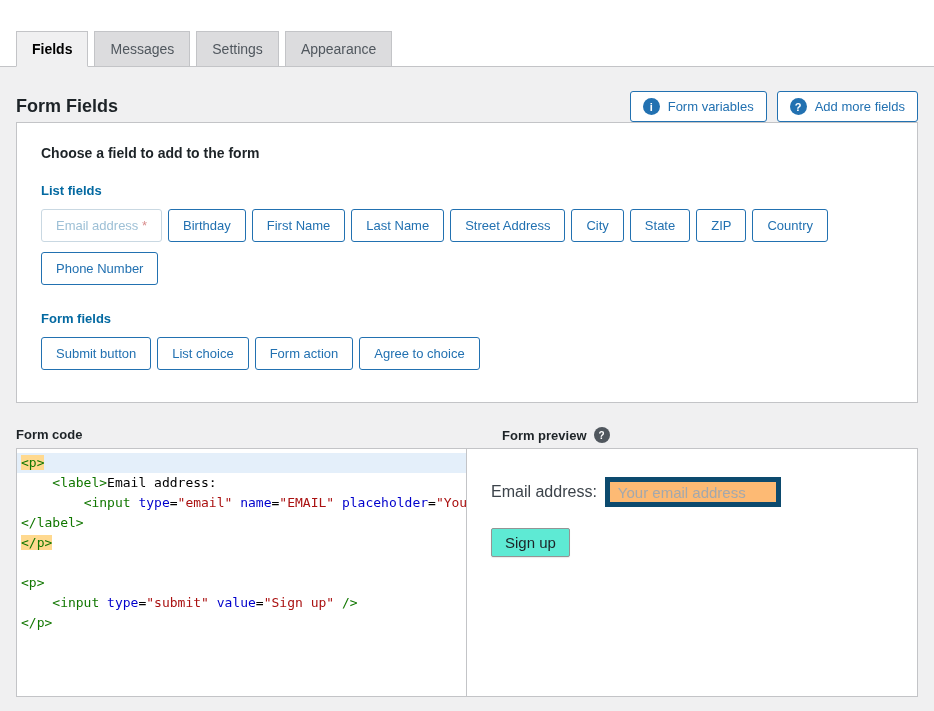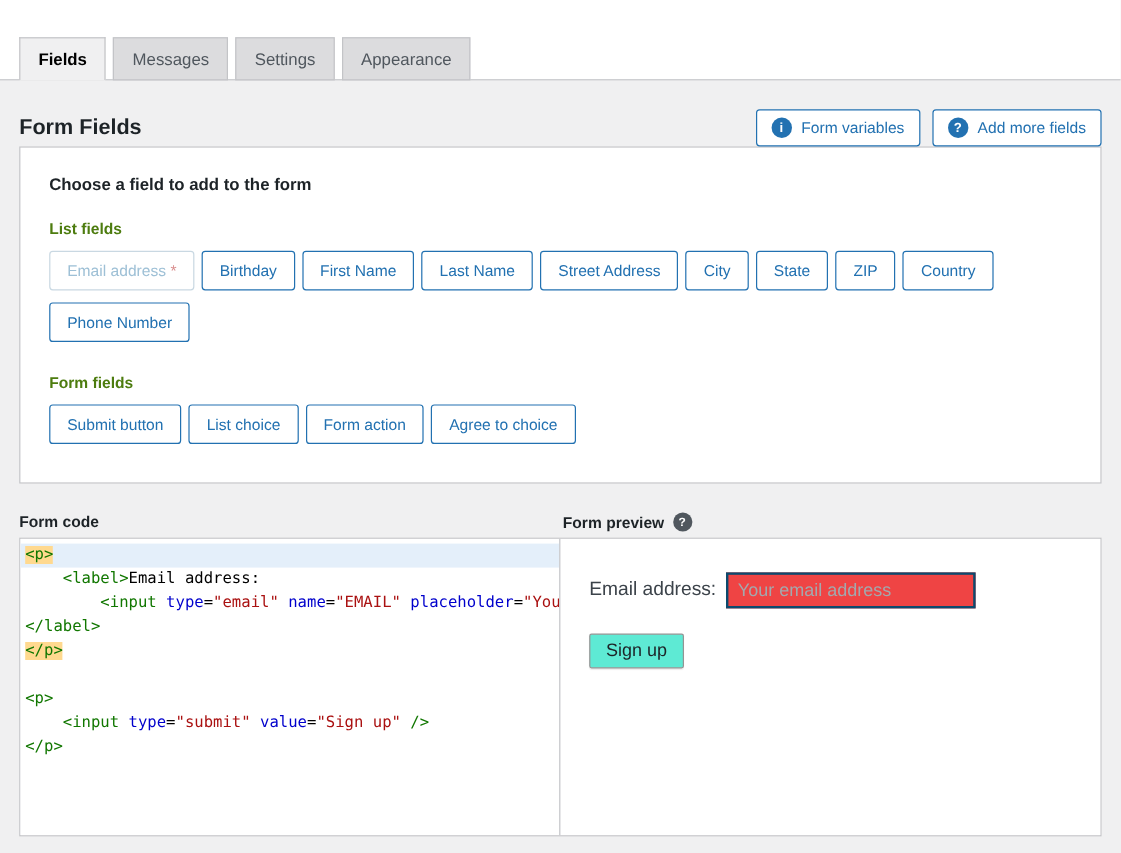--- a/index.html
+++ b/index.html
@@ -63,21 +63,21 @@
     display:inline-flex; align-items:center; justify-content:center;
     flex:0 0 auto;
   }
   
   .panel {
     background:#fff;
     border:1px solid var(--panel-border,#c3c4c7);
     padding:22px 24px 22px;
   }
   .panel-title { font-size:14px; font-weight:700; color:#1d2327; margin-bottom:22px; }
-  .group-label { font-size:13px; font-weight:700; color:#4d7c0f; margin-bottom:11px; }
+  .group-label { font-size:13px; font-weight:700; color:#0369a1; margin-bottom:11px; }
   .btn-row { margin-bottom:16px; }
   .field-btn {
     background:#fff;
     border:1px solid var(--accent,#2271b1);
     color:var(--accent,#2271b1);
     border-radius:3px;
     padding:8px 14px;
     font-size:13px;
     font-family:inherit;
     margin:0 6px 10px 0;
@@ -87,21 +87,21 @@
     color:#9ec0d6;
     border-color:#c9d8e2;
     cursor:default;
   }
   .field-btn .req { color:var(--required-mark,#d98e8e); }
   
   .bottom { margin-top:24px; }
   .bottom-labels { display:flex; margin-bottom:5px; }
   .lbl { font-weight:700; font-size:13px; color:#1d2327; }
   .lbl-left { width:449px; }
-  .lbl-right { flex:1; padding-left:4px; display:flex; align-items:center; gap:7px; }
+  .lbl-right { flex:1; padding-left:4px; display:flex; align-items:center; gap:7px;margin-left:33px; }
   .help-icon {
     width:16px; height:16px; border-radius:50%;
     background:#50575e; color:#fff;
     font-size:10px; font-weight:700;
     display:inline-flex; align-items:center; justify-content:center;
   }
   .editor-split {
     display:flex;
     border:1px solid var(--panel-border,#c3c4c7);
     background:#fff;
@@ -126,25 +126,25 @@
   .tok-tag-match { color:var(--code-tag,#117700); background:var(--matching-tag-bg,#ffd98f); }
   .preview-pane {
     flex:1;
     border-left:1px solid var(--panel-border,#c3c4c7);
     background:#fff;
     padding:28px 24px;
   }
   .preview-row { display:flex; align-items:center; }
   .preview-label { font-size:16px; color:#3c434a; margin-right:8px; white-space:nowrap; }
   .preview-input {
-    width:208px; height:30px;
-    border:2px solid #0c4a6e;
+    width:176px; height:30px;
+    border:5px solid #0c4a6e;
     padding:4px 8px;
     font-size:15px; font-family:inherit;
-    color:#2c3338; background:#ef4444;
+    color:#2c3338; background:#fdba74;
   }
   .preview-input::placeholder { color:#a3a8ad; }
   .native-btn {
     margin-top:21px;
     font-size:15px; font-family:inherit;
     padding:5px 13px;
     background:#5eead4;
     border:1px solid #949494;
     border-radius:2px;
     color:#1d2327;

